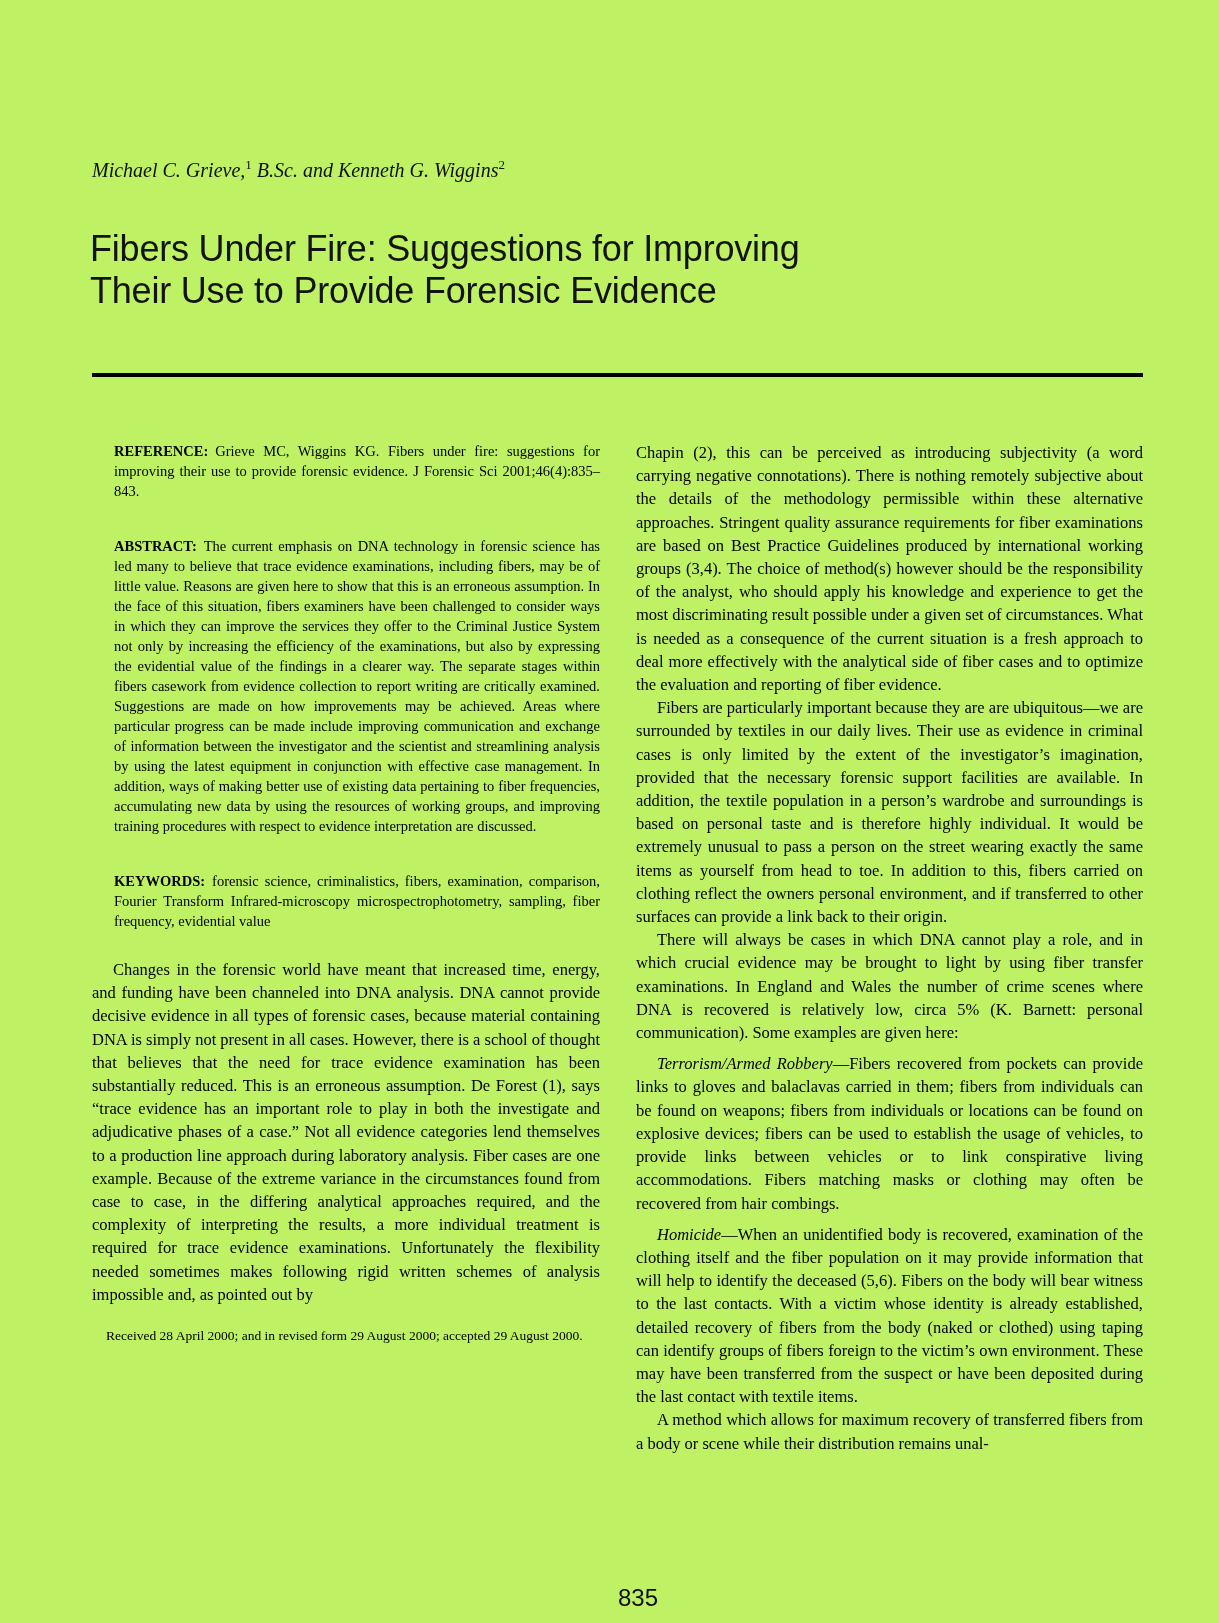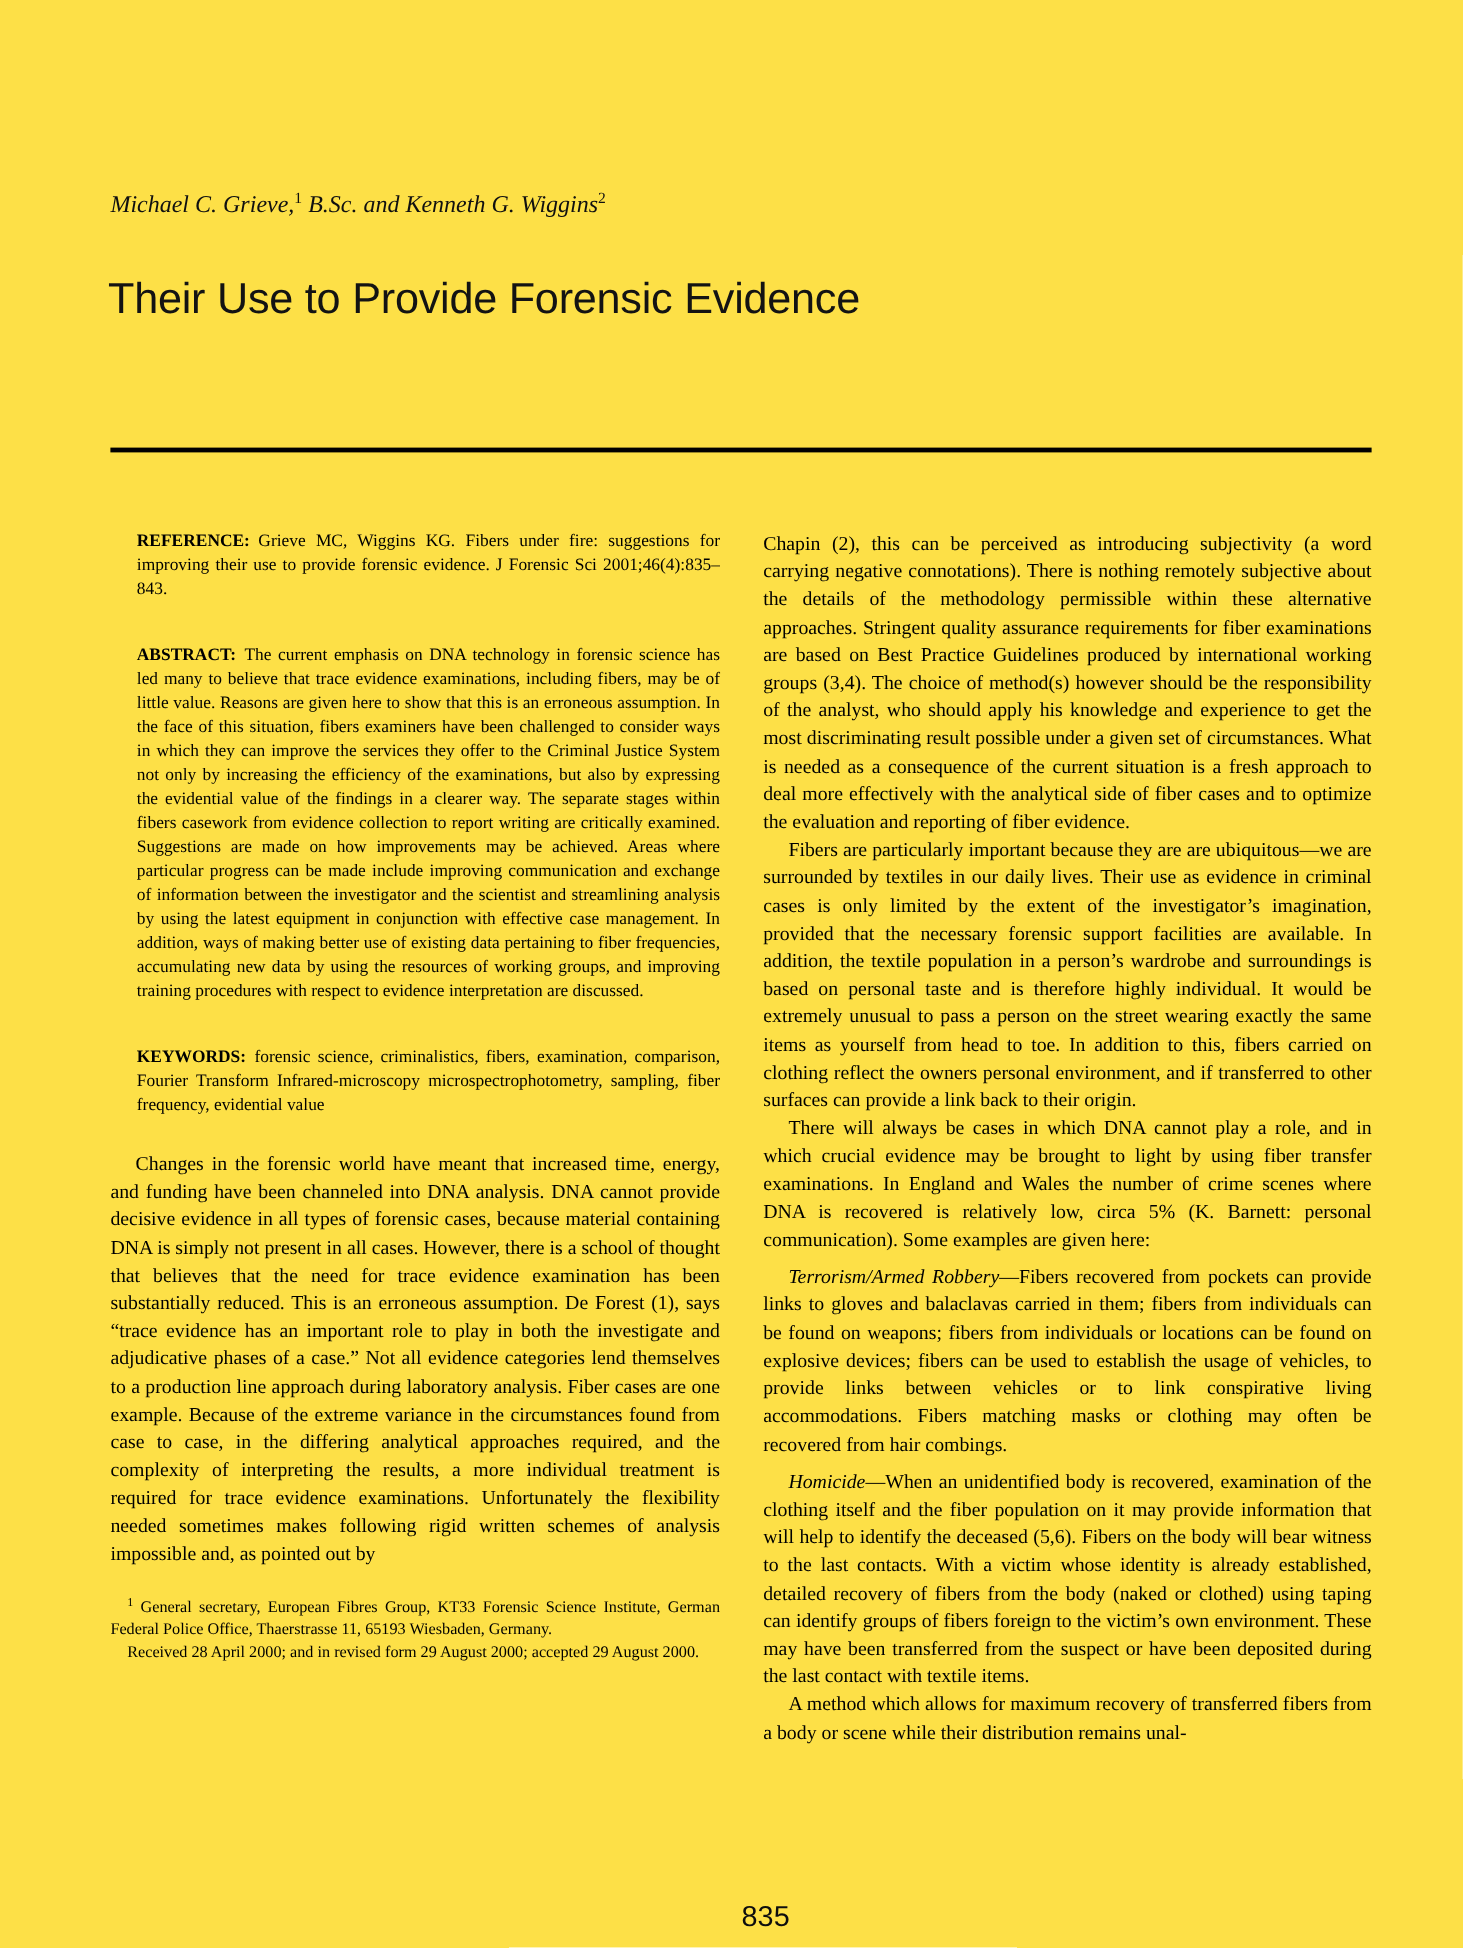--- a/index.html
+++ b/index.html
@@ -1,20 +1,20 @@
 <!DOCTYPE html>
 <html lang="en"><head>
 <meta charset="utf-8">
 <style>
   html, body { margin: 0; padding: 0; background: #ffffff; }
   .page {
     position: relative;
     width: 1219px;
     height: 1623px;
-    background: #fde047;
+    background: #bef264;
     color: #000;
     font-family: "Liberation Serif", serif;
     overflow: hidden;
   }
 
   .author-line {
     position: absolute;
     left: 92px;
     top: 153px;
     font-style: italic;
@@ -108,38 +108,38 @@
   }
 </style>
 </head>
 <body>
 
 <div class="page">
 
   <div class="author-line"><span>Michael C. Grieve,</span><sup>1</sup><span> B.Sc. and Kenneth G. Wiggins</span><sup>2</sup></div>
 
   <h1 class="title">
+    <span class="tl">Fibers Under Fire: Suggestions for Improving</span>
     <span class="tl">Their Use to Provide Forensic Evidence</span>
   </h1>
 
   <div class="rule"></div>
 
   <div class="columns">
 
     <div class="col col-left">
       <div class="fm-block">
         <p class="fm"><span class="fm-label">REFERENCE:</span><span>Grieve MC, Wiggins KG. Fibers under fire: suggestions for improving their use to provide forensic evidence. J Forensic Sci 2001;46(4):835–843.</span></p>
         <p class="fm"><span class="fm-label">ABSTRACT:</span><span>The current emphasis on DNA technology in forensic science has led many to believe that trace evidence examinations, including fibers, may be of little value. Reasons are given here to show that this is an erroneous assumption. In the face of this situation, fibers examiners have been challenged to consider ways in which they can improve the services they offer to the Criminal Justice System not only by increasing the efficiency of the examinations, but also by expressing the evidential value of the findings in a clearer way. The separate stages within fibers casework from evidence collection to report writing are critically examined. Suggestions are made on how improvements may be achieved. Areas where particular progress can be made include improving communication and exchange of information between the investigator and the scientist and streamlining analysis by using the latest equipment in conjunction with effective case management. In addition, ways of making better use of existing data pertaining to fiber frequencies, accumulating new data by using the resources of working groups, and improving training procedures with respect to evidence interpretation are discussed.</span></p>
         <p class="fm"><span class="fm-label">KEYWORDS:</span><span>forensic science, criminalistics, fibers, examination, comparison, Fourier Transform Infrared-microscopy microspectrophotometry, sampling, fiber frequency, evidential value</span></p>
       </div>
 
       <p class="body-p indent intro">Changes in the forensic world have meant that increased time, energy, and funding have been channeled into DNA analysis. DNA cannot provide decisive evidence in all types of forensic cases, because material containing DNA is simply not present in all cases. However, there is a school of thought that believes that the need for trace evidence examination has been substantially reduced. This is an erroneous assumption. De Forest (1), says “trace evidence has an important role to play in both the investigate and adjudicative phases of a case.” Not all evidence categories lend themselves to a production line approach during laboratory analysis. Fiber cases are one example. Because of the extreme variance in the circumstances found from case to case, in the differing analytical approaches required, and the complexity of interpreting the results, a more individual treatment is required for trace evidence examinations. Unfortunately the flexibility needed sometimes makes following rigid written schemes of analysis impossible and, as pointed out by</p>
 
       <div class="footnotes">
-        <p class="fn"><sup>1</sup> <span>General secretary, European Fibres Group, KT33 Forensic Science Institute, German Federal Police Office, Thaerstrasse 11, 65193 Wiesbaden, Germany.</span></p>
         <p class="fn">Received 28 April 2000; and in revised form 29 August 2000; accepted 29 August 2000.</p>
       </div>
     </div>
 
     <div class="col col-right">
       <p class="body-p">Chapin (2), this can be perceived as introducing subjectivity (a word carrying negative connotations). There is nothing remotely subjective about the details of the methodology permissible within these alternative approaches. Stringent quality assurance requirements for fiber examinations are based on Best Practice Guidelines produced by international working groups (3,4). The choice of method(s) however should be the responsibility of the analyst, who should apply his knowledge and experience to get the most discriminating result possible under a given set of circumstances. What is needed as a consequence of the current situation is a fresh approach to deal more effectively with the analytical side of fiber cases and to optimize the evaluation and reporting of fiber evidence.</p>
       <p class="body-p indent">Fibers are particularly important because they are are ubiquitous—we are surrounded by textiles in our daily lives. Their use as evidence in criminal cases is only limited by the extent of the investigator’s imagination, provided that the necessary forensic support facilities are available. In addition, the textile population in a person’s wardrobe and surroundings is based on personal taste and is therefore highly individual. It would be extremely unusual to pass a person on the street wearing exactly the same items as yourself from head to toe. In addition to this, fibers carried on clothing reflect the owners personal environment, and if transferred to other surfaces can provide a link back to their origin.</p>
       <p class="body-p indent">There will always be cases in which DNA cannot play a role, and in which crucial evidence may be brought to light by using fiber transfer examinations. In England and Wales the number of crime scenes where DNA is recovered is relatively low, circa 5% (K. Barnett: personal communication). Some examples are given here:</p>
       <p class="body-p indent example"><i>Terrorism/Armed Robbery</i><span>—Fibers recovered from pockets can provide links to gloves and balaclavas carried in them; fibers from individuals can be found on weapons; fibers from individuals or locations can be found on explosive devices; fibers can be used to establish the usage of vehicles, to provide links between vehicles or to link conspirative living accommodations. Fibers matching masks or clothing may often be recovered from hair combings.</span></p>
       <p class="body-p indent example"><i>Homicide</i><span>—When an unidentified body is recovered, examination of the clothing itself and the fiber population on it may provide information that will help to identify the deceased (5,6). Fibers on the body will bear witness to the last contacts. With a victim whose identity is already established, detailed recovery of fibers from the body (naked or clothed) using taping can identify groups of fibers foreign to the victim’s own environment. These may have been transferred from the suspect or have been deposited during the last contact with textile items.</span></p>

